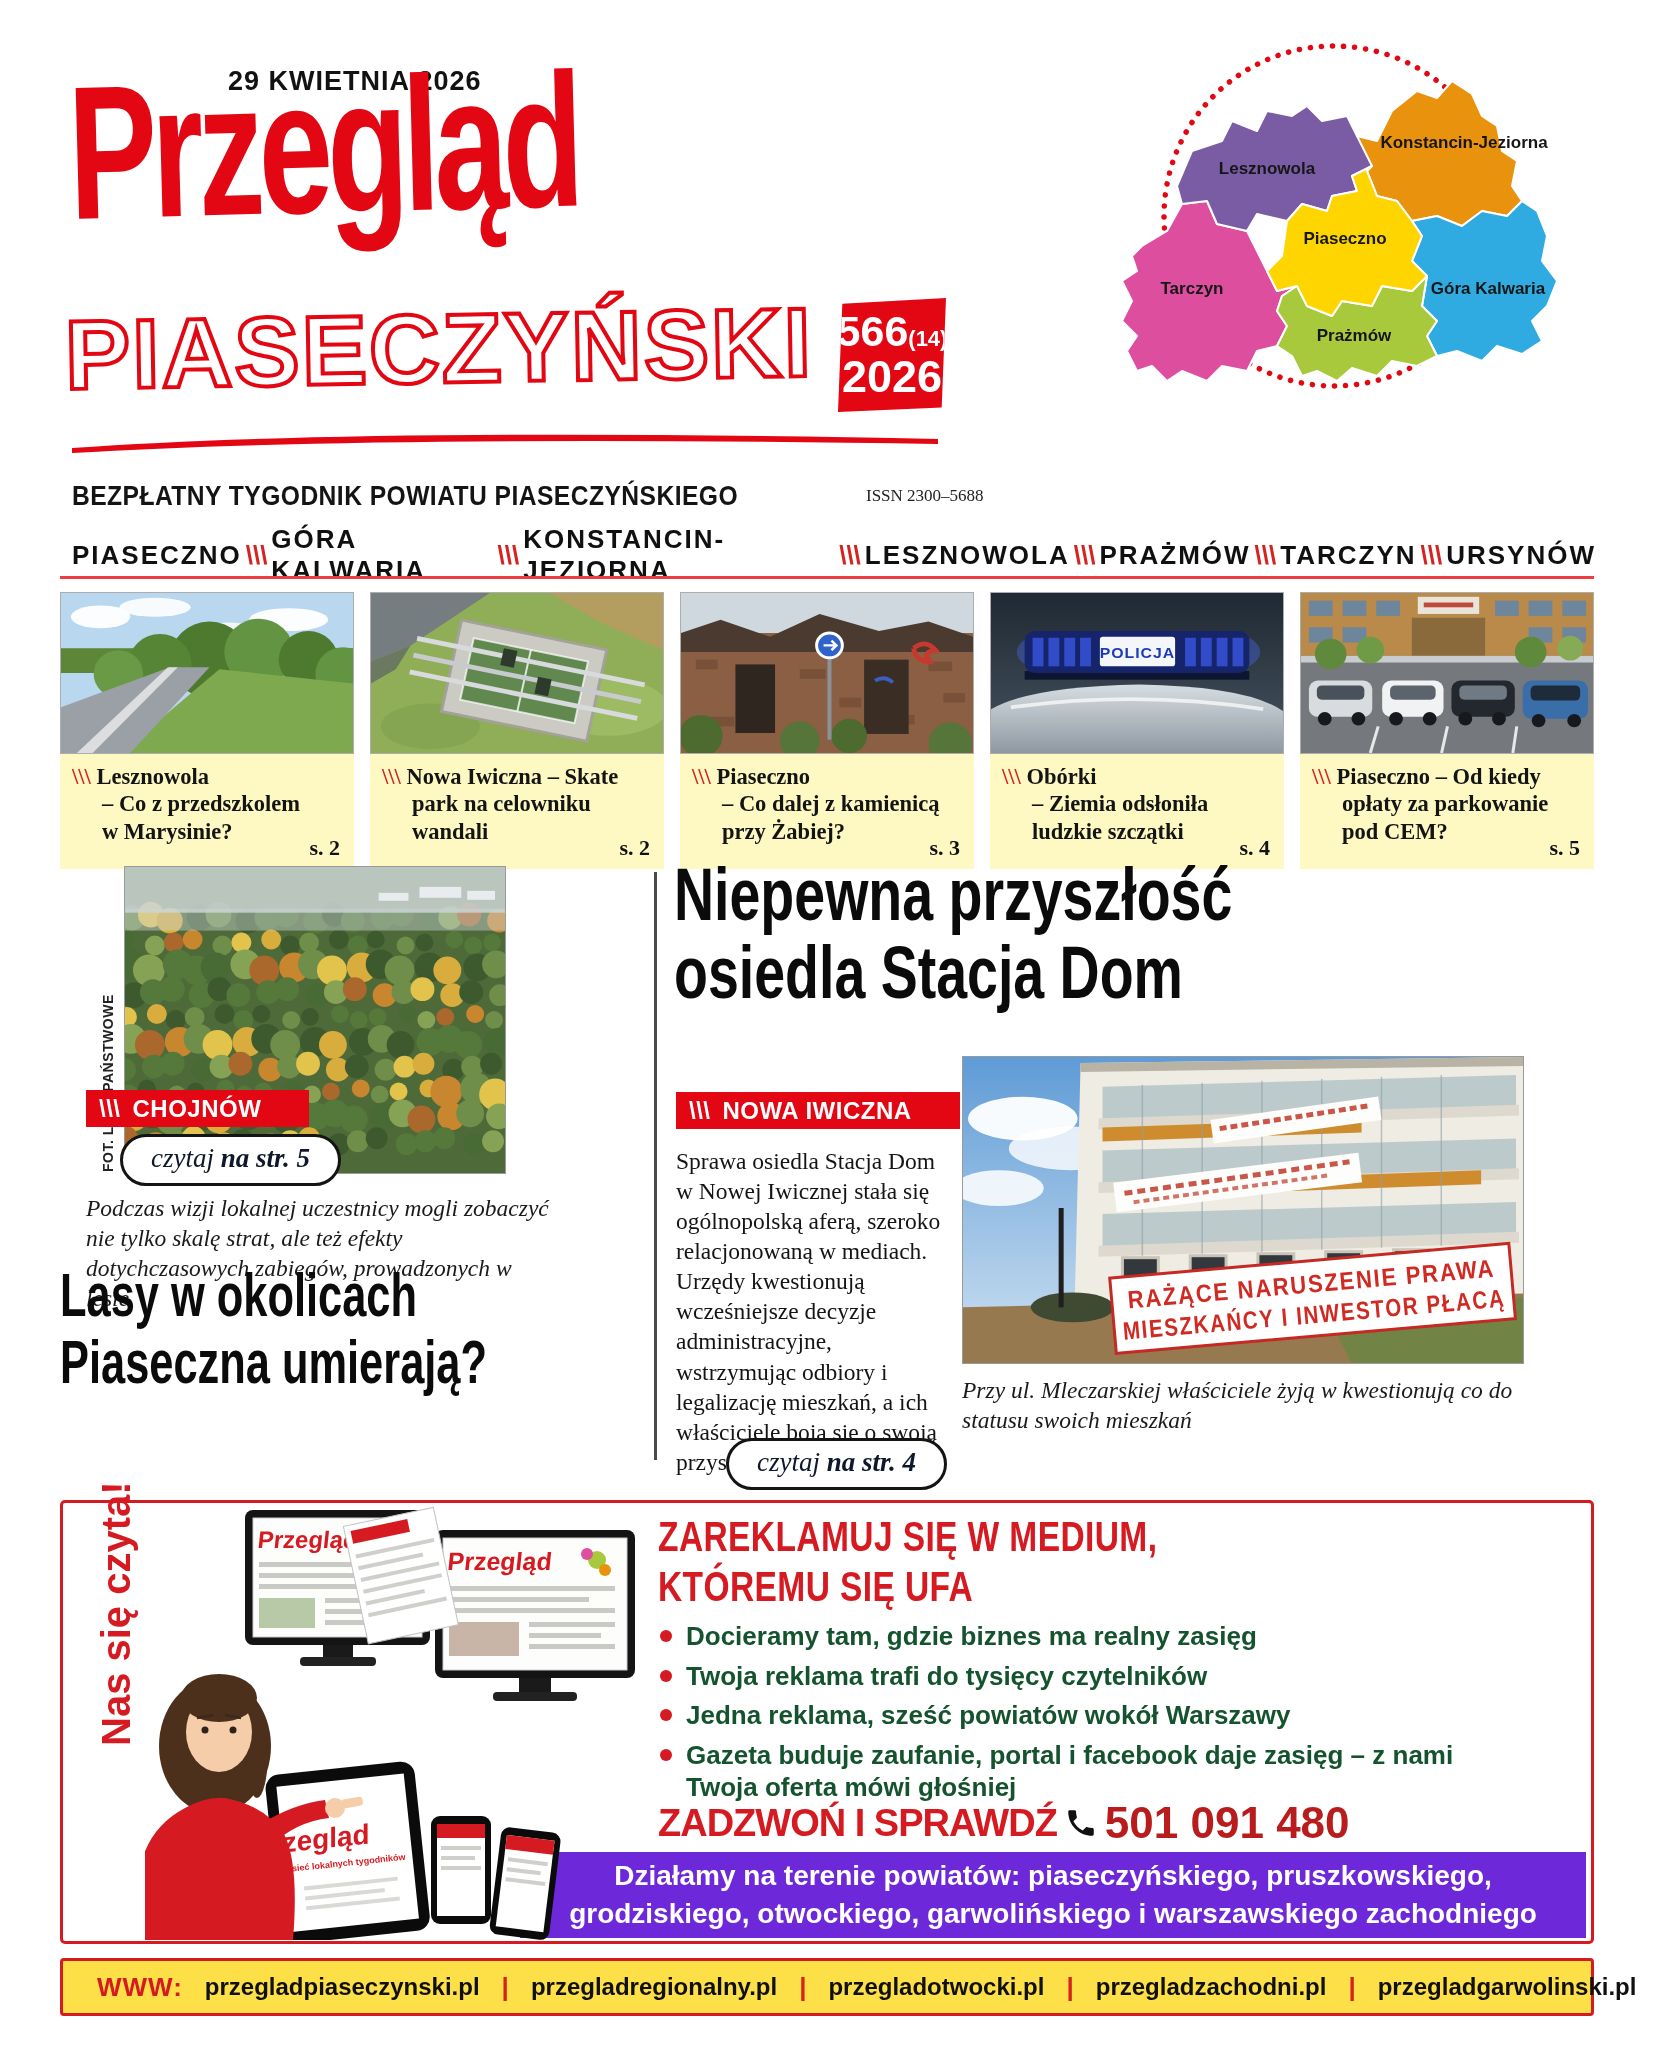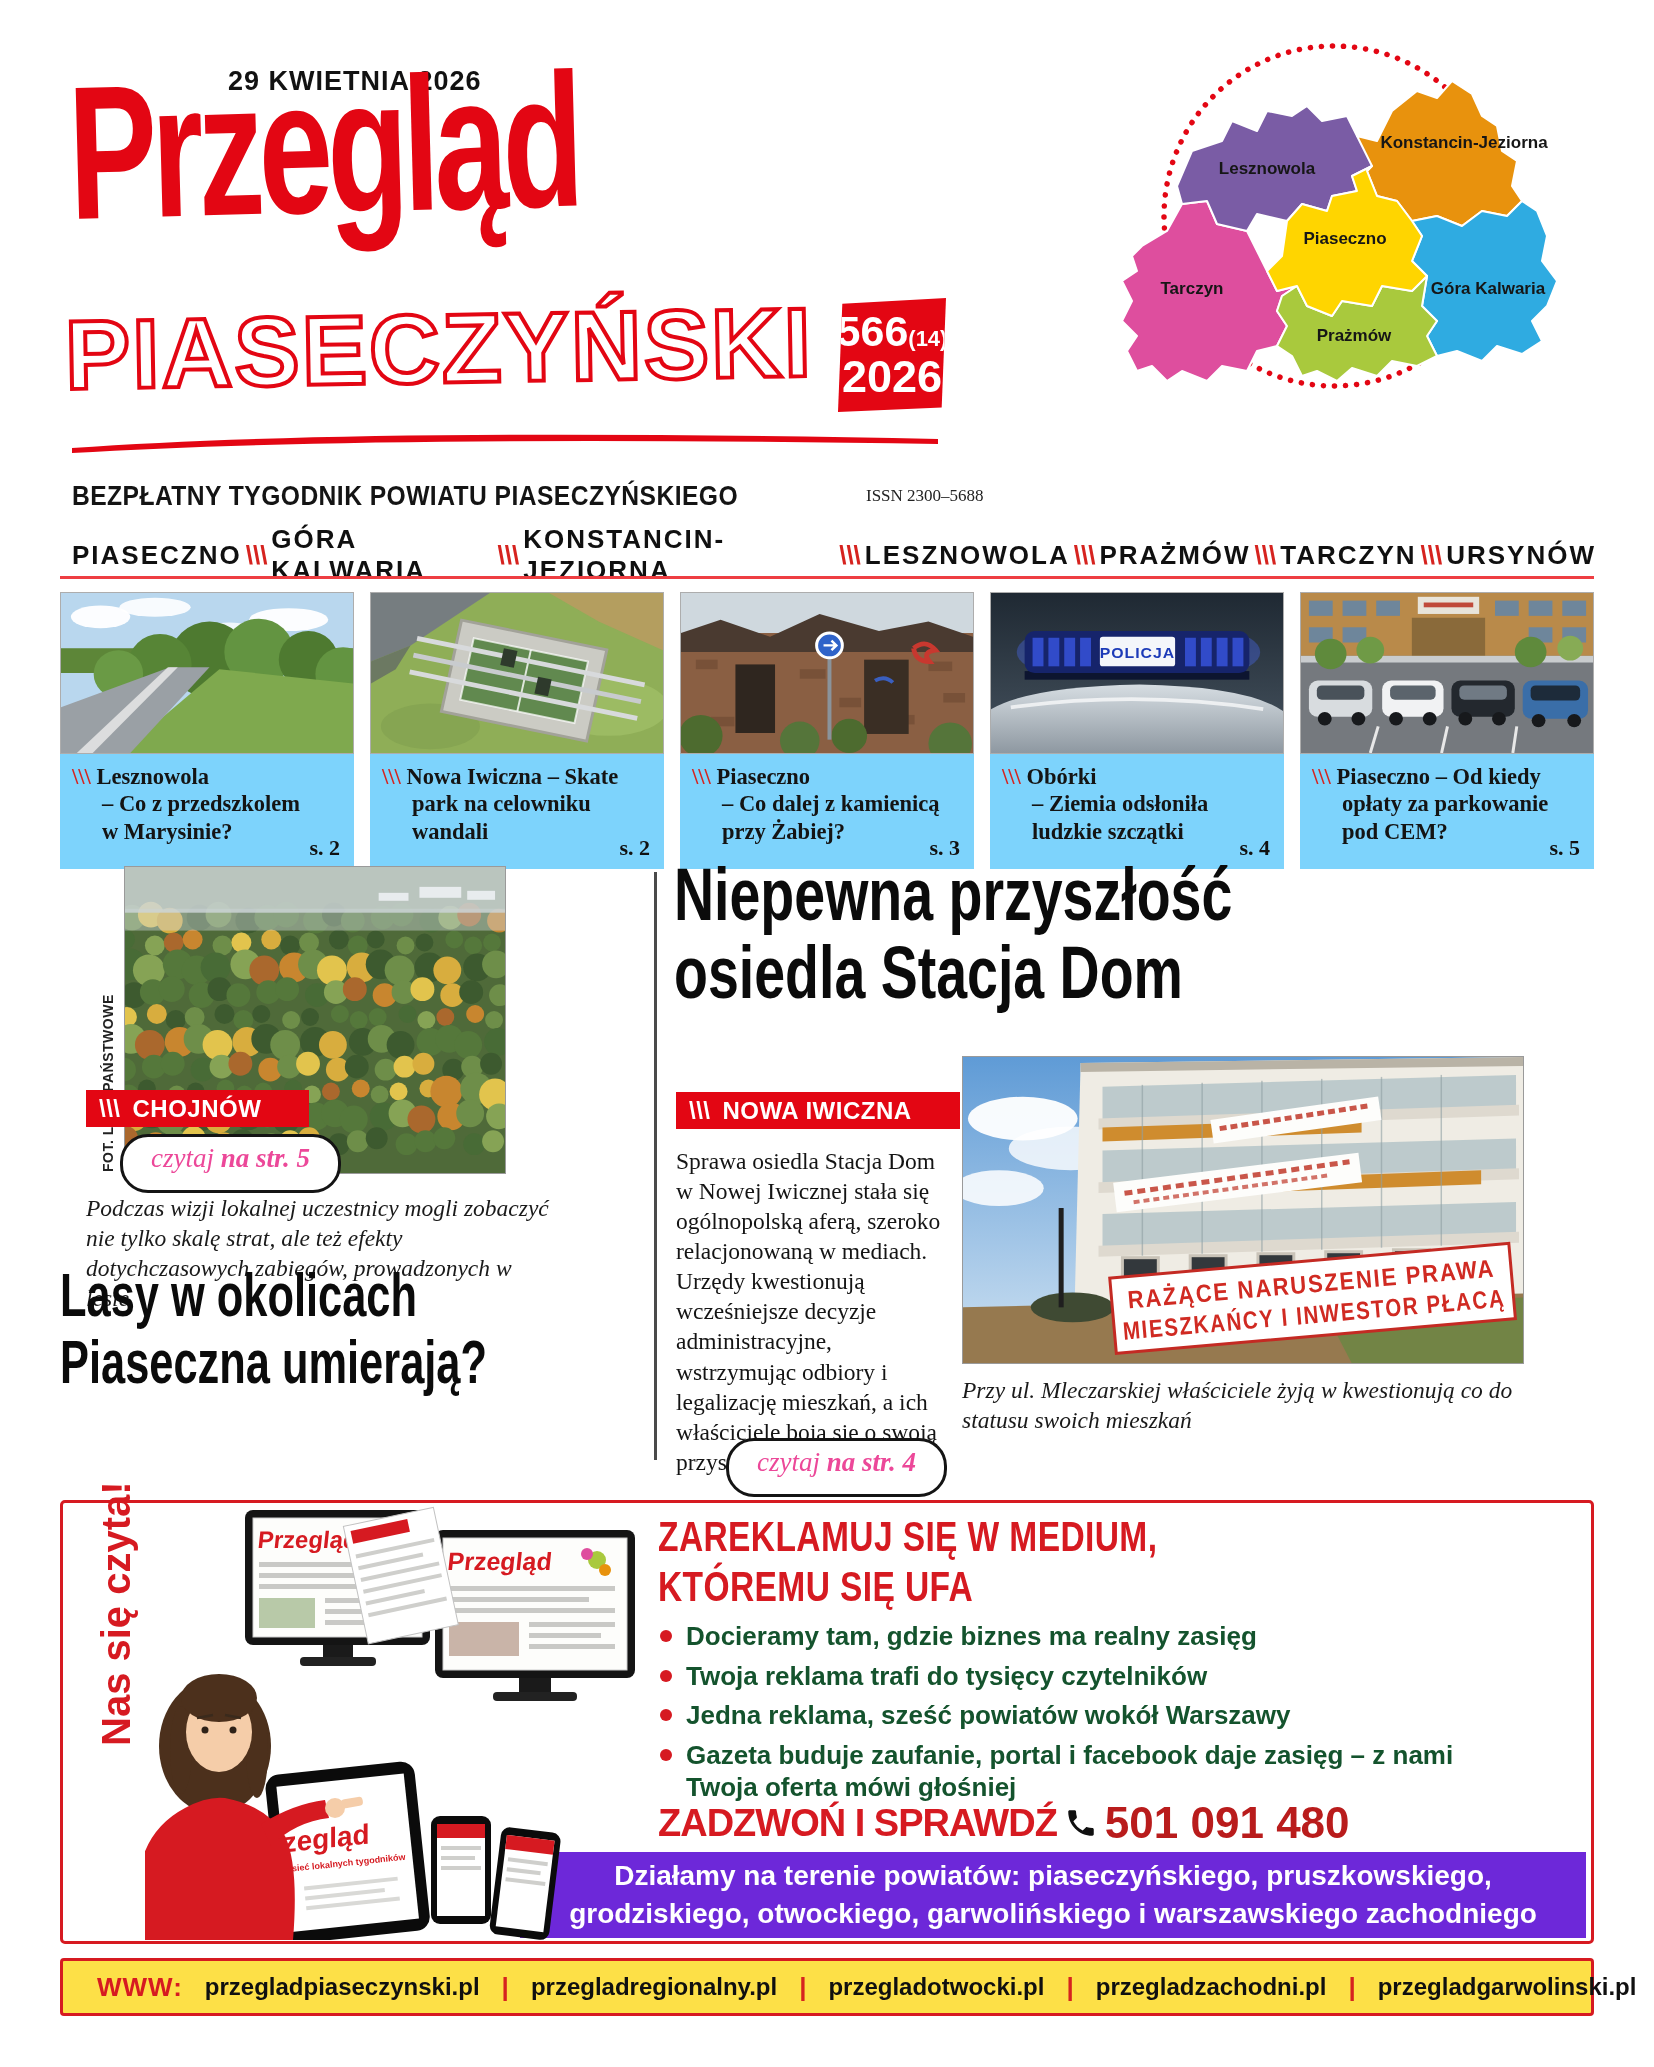--- a/index.html
+++ b/index.html
@@ -32,37 +32,37 @@
   
   .region-bar{left:72px;top:524px;width:1524px;display:flex;justify-content:space-between;
               align-items:center;font-size:26px;font-weight:700;letter-spacing:2px;color:#101010;}
   .rb-sl{color:#d6231f;font-weight:700;margin:0 4px;letter-spacing:0;}
   .redline{left:60px;top:576px;width:1534px;height:3px;background:#ee3e42;}
 
   
   .teasers{left:60px;top:592px;width:1534px;display:grid;grid-template-columns:repeat(5,1fr);gap:16px;}
   .t-card{display:flex;flex-direction:column;}
   .t-img{width:100%;height:162px;display:block;border:1px solid #adadad;box-sizing:border-box;}
-  .t-cap{background:#7dd3fc;padding:9px 12px 10px 12px;min-height:96px;position:relative;flex:1;}
+  .t-cap{background:#fef9c3;padding:9px 12px 10px 12px;min-height:96px;position:relative;flex:1;}
   .t-text{margin:0;font-family:"Liberation Serif",serif;font-weight:700;font-size:22.5px;
           line-height:1.22;color:#141414;padding-left:30px;text-indent:-30px;}
   .sl{color:#d6231f;font-weight:700;}
   .pg{position:absolute;right:14px;bottom:8px;font-family:"Liberation Serif",serif;font-weight:700;font-size:22px;}
 
   
   .credit{left:100px;top:1172px;width:300px;font-size:14px;font-weight:700;letter-spacing:.5px;color:#222;
           transform:rotate(-90deg);transform-origin:0 0;}
   .forest{left:124px;top:866px;width:382px;height:308px;border:1px solid #9a9a9a;box-sizing:border-box;}
   .red-tag{height:37px;background:#e30613;color:#fff;display:flex;align-items:center;gap:12px;
            padding:0 48px 0 13px;font-size:24px;font-weight:700;letter-spacing:.5px;}
   .red-tag .sl{color:#fff;}
   .tag-chojnow{left:86px;top:1090px;}
   .tag-iwiczna{left:676px;top:1092px;}
   .pill-btn{display:inline-block;border:3px solid #141414;border-radius:28px;background:#fff;
-            padding:6px 28px 16px 28px;font-family:"Liberation Serif",serif;font-style:italic;font-size:27px;color:#ec4899;}
+            padding:6px 28px 9px 28px;font-family:"Liberation Serif",serif;font-style:italic;font-size:27px;color:#0f172a;}
   .pill-btn b{font-style:italic;}
   .btn5{left:120px;top:1134px;}
   .btn4{left:726px;top:1438px;}
   .photo-cap{font-family:"Liberation Serif",serif;font-style:italic;font-size:23.5px;line-height:1.27;color:#1a1a1a;}
   .forest-cap{left:86px;top:1194px;width:470px;}
   .headline{font-weight:700;color:#0b0b0b;transform-origin:0 0;white-space:nowrap;}
   .hl-left{left:60px;top:1262px;font-size:62px;line-height:1.08;transform:scaleX(.70);}
   .hl-right{left:674px;top:856px;font-size:74px;line-height:1.06;transform:scaleX(.75);}
   .divider{left:654px;top:872px;width:3px;height:588px;background:#4a4a4a;}
   .body-text{left:676px;top:1146px;width:266px;font-family:"Liberation Serif",serif;

